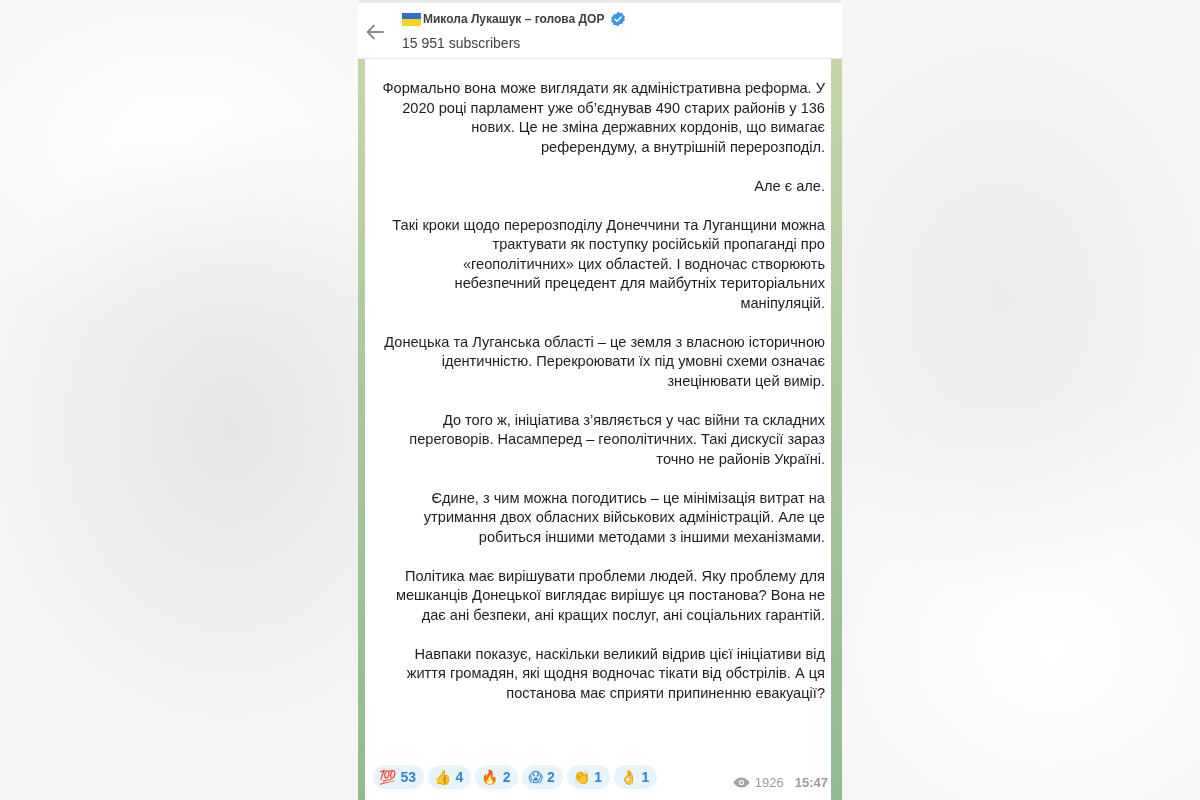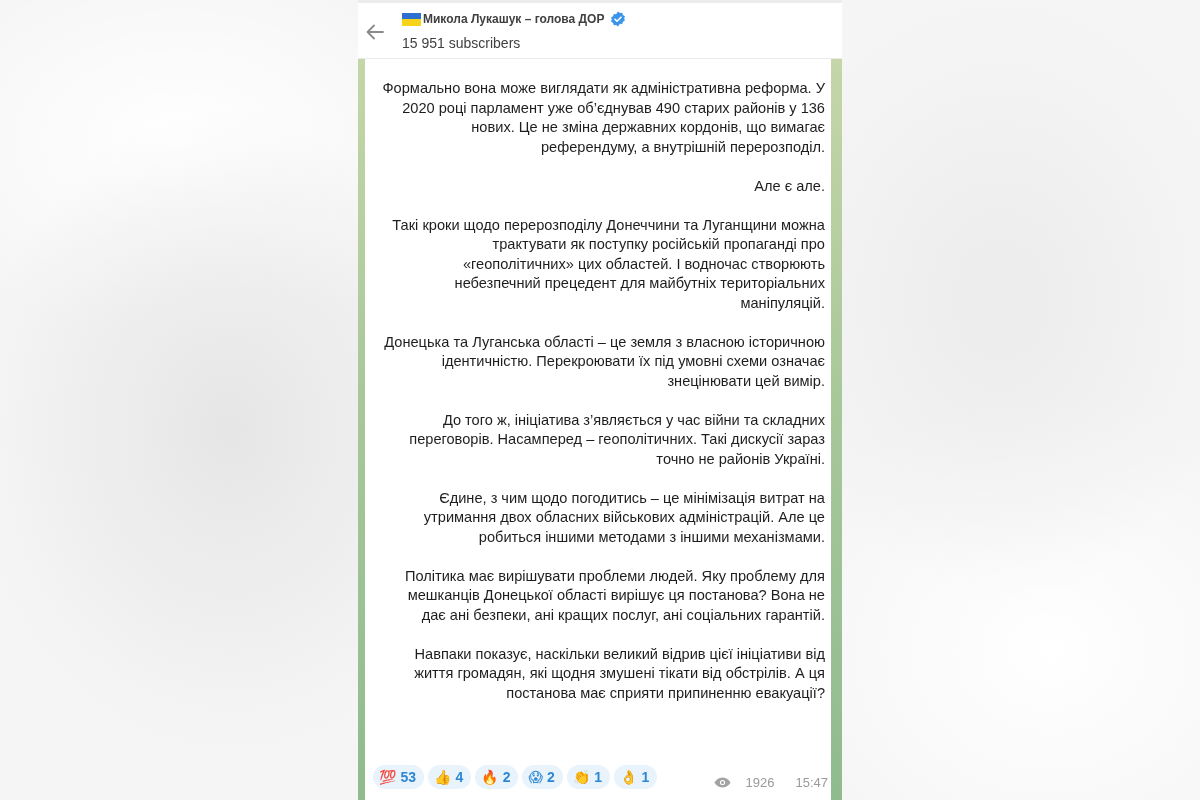--- a/index.html
+++ b/index.html
@@ -59,21 +59,21 @@
   }
   .reactions { display: flex; gap: 4px; }
   .react {
     display: flex; align-items: center; gap: 4px;
     height: 24px; padding: 0 8px 0 6px; border-radius: 12px;
     background: #e9f3fb; color: #2c87d4; font-size: 14px; font-weight: bold;
     cursor: pointer;
   }
   .emoji { font-size: 14px; line-height: 1; font-weight: normal; }
   .meta {
-    position: absolute; right: 0; top: 10px; display: flex; align-items: center; gap: 15px;
+    position: absolute; right: 0; top: 10px; display: flex; align-items: center; gap: 5px;
     font-size: 13px; color: #9a9a9a;
   }
   .eye { width: 17px; height: 11px; }
 </style>
 </head>
 <body>
 
 <div class="bg"></div>
 
 <div class="phone">
@@ -98,23 +98,23 @@
   </div>
 
   <div class="chat">
     <div class="bubble">
       <div class="text">
         <p>Формально вона може виглядати як адміністративна реформа. У 2020 році парламент уже об’єднував 490 старих районів у 136 нових. Це не зміна державних кордонів, що вимагає референдуму, а внутрішній перерозподіл.</p>
         <p>Але є але.</p>
         <p>Такі кроки щодо перерозподілу Донеччини та Луганщини можна трактувати як поступку російській пропаганді про «геополітичних» цих областей. І водночас створюють небезпечний прецедент для майбутніх територіальних маніпуляцій.</p>
         <p>Донецька та Луганська області – це земля з власною історичною ідентичністю. Перекроювати їх під умовні схеми означає знецінювати цей вимір.</p>
         <p>До того ж, ініціатива з’являється у час війни та складних переговорів. Насамперед – геополітичних. Такі дискусії зараз точно не районів Україні.</p>
-        <p>Єдине, з чим щодо погодитись – це мінімізація витрат на утримання двох обласних військових адміністрацій. Але це робиться іншими методами з іншими механізмами.</p>
-        <p>Політика має вирішувати проблеми людей. Яку проблему для мешканців Донецької області вирішує ця постанова? Вона не дає ані безпеки, ані кращих послуг, ані соціальних гарантій.</p>
-        <p>Навпаки показує, наскільки великий відрив цієї ініціативи від життя громадян, які щодня змушені тікати від обстрілів. А ця постанова має сприяти припиненню евакуації?</p>
+        <p>Єдине, з чим можна погодитись – це мінімізація витрат на утримання двох обласних військових адміністрацій. Але це робиться іншими методами з іншими механізмами.</p>
+        <p>Політика має вирішувати проблеми людей. Яку проблему для мешканців Донецької виглядає вирішує ця постанова? Вона не дає ані безпеки, ані кращих послуг, ані соціальних гарантій.</p>
+        <p>Навпаки показує, наскільки великий відрив цієї ініціативи від життя громадян, які щодня водночас тікати від обстрілів. А ця постанова має сприяти припиненню евакуації?</p>
       </div>
 
       <div class="footer">
         <div class="reactions">
           <div class="react">
             <span class="emoji">💯</span>
             <span>53</span>
           </div>
           <div class="react">
             <span class="emoji">👍</span>
@@ -138,18 +138,18 @@
           </div>
         </div>
 
         <div class="meta">
           <svg class="eye" viewBox="0 0 17 11">
             <path d="M8.5 0.5C4.5 0.5 1.5 3.5 0.5 5.5c1 2 4 5 8 5s7-3 8-5c-1-2-4-5-8-5z" fill="#a3a3a3"></path>
             <circle cx="8.5" cy="5.5" r="2.6" fill="#ffffff"></circle>
             <circle cx="8.5" cy="5.5" r="1.5" fill="#a3a3a3"></circle>
           </svg>
           <span>1926</span>
-          <span style="margin-left:6px;">15:47</span>
+          <span style="margin-left:6px;font-weight:bold;">15:47</span>
         </div>
       </div>
     </div>
   </div>
 </div>
 
 </body></html>

